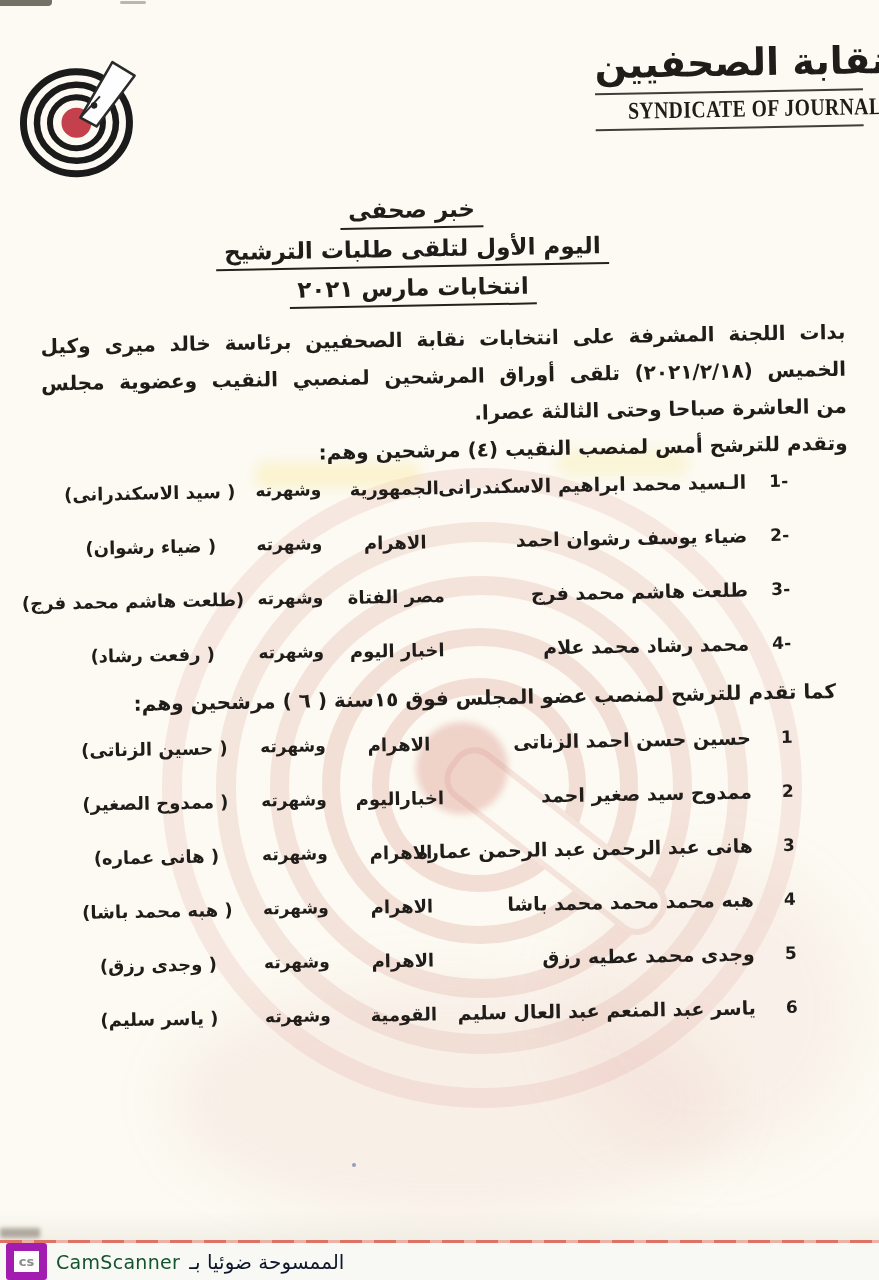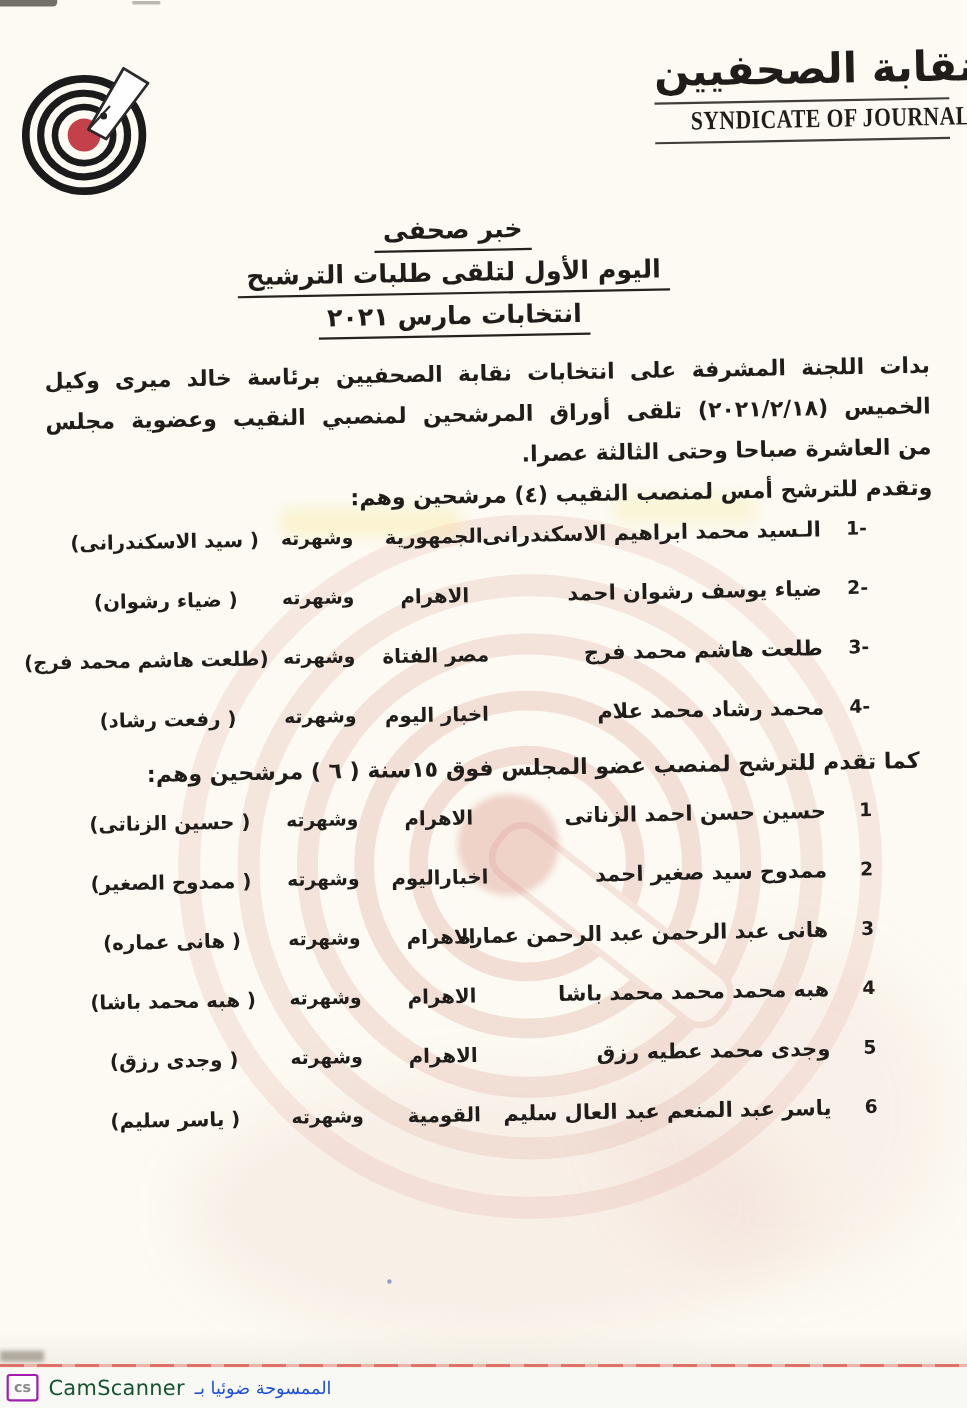--- a/index.html
+++ b/index.html
@@ -47,24 +47,24 @@
   .cname{font-size:19px;font-weight:700;text-align:right;padding-right:6px;white-space:nowrap;}
   .cpaper{font-size:18px;font-weight:700;text-align:center;white-space:nowrap;}
   .clabel{font-size:17px;font-weight:700;text-align:center;}
   .cnick{font-size:18px;font-weight:700;text-align:center;white-space:nowrap;}
   .sec2{position:absolute;right:44px;top:686px;direction:rtl;font-weight:800;font-size:20px;text-align:right;white-space:nowrap;}
   
   .scan-line{position:absolute;left:0;right:0;top:1240px;height:3px;
     background:repeating-linear-gradient(90deg,rgba(221,107,94,.95) 0 22px,rgba(221,107,94,.5) 22px 34px);}
   .footer{position:absolute;left:0;right:0;top:1243px;height:37px;background:#f8f8f5;
     direction:rtl;display:flex;align-items:center;justify-content:flex-end;gap:9px;padding:0 6px;}
-  .cs-badge{width:25px;height:21px;border:2px solid #a21caf;border-radius:3px;background:#fdfdfd;
+  .cs-badge{width:25px;height:21px;border:8px solid #a21caf;border-radius:3px;background:#fdfdfd;
     color:#8b8b8b;font-weight:bold;font-size:13px;display:flex;align-items:center;justify-content:center;line-height:1;}
   .cam-txt{font-size:19px;color:#14532d;font-weight:500;letter-spacing:.3px;}
-  .ar-txt{font-size:16px;color:#1d4ed8;text-align:center;}
+  .ar-txt{font-size:20px;color:#0f172a;text-align:center;}
 </style>
 </head>
 <body>
 
 <div class="page">
 
   <div>
     <div class="wm wm-ring" style="left:162px;top:468px;width:600px;height:600px;border-width:20px;border-color:rgba(210,128,118,.14);"></div>
     <div class="wm wm-ring" style="left:216px;top:522px;width:492px;height:492px;border-width:20px;border-color:rgba(210,128,118,.17);"></div>
     <div class="wm wm-ring" style="left:270px;top:576px;width:384px;height:384px;border-width:19px;border-color:rgba(210,128,118,.19);"></div>

